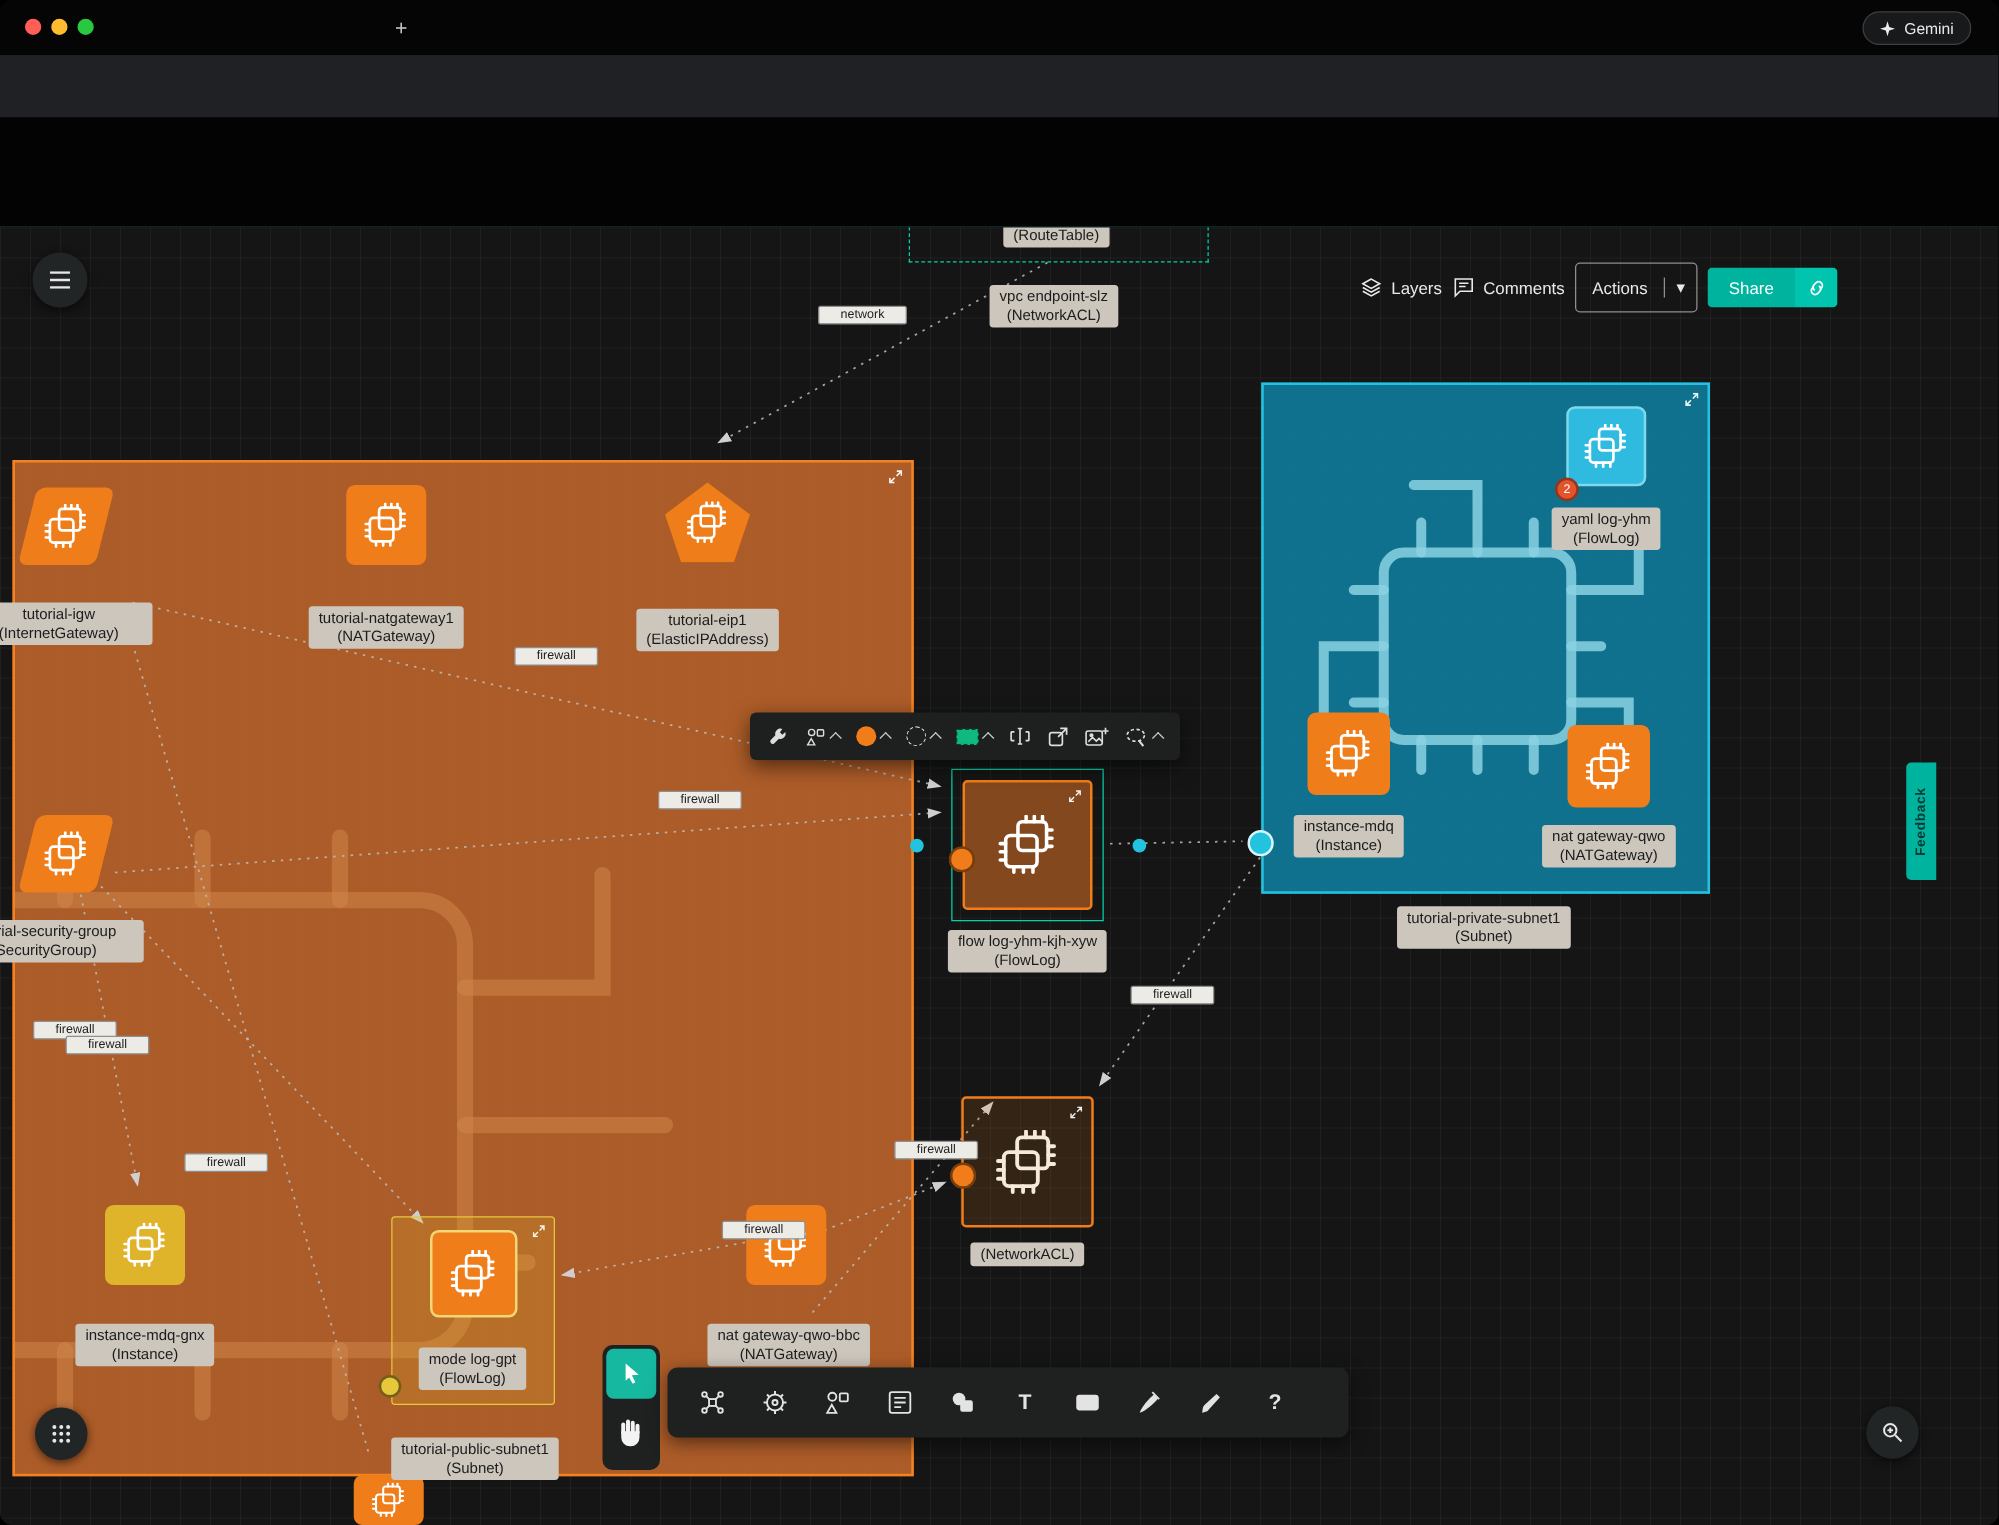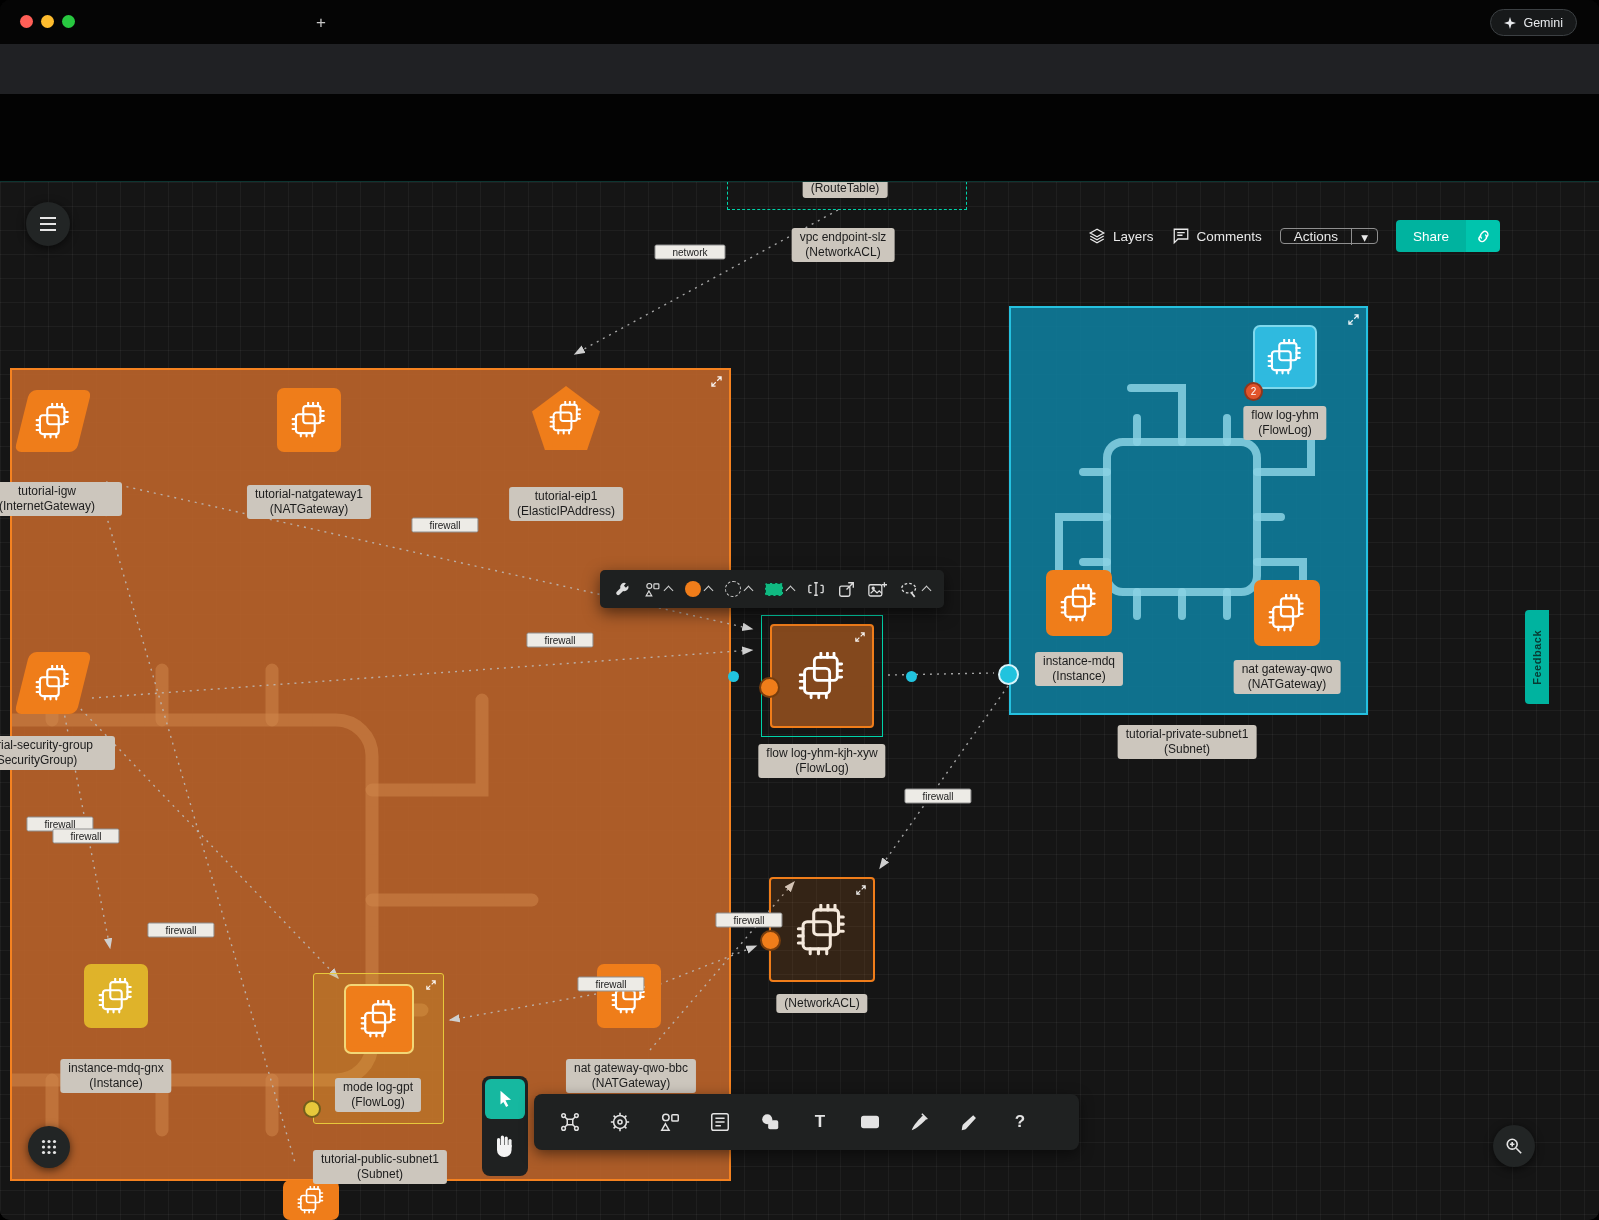--- a/index.html
+++ b/index.html
@@ -36,23 +36,23 @@
 .burger{position:absolute;left:1510px;top:128px;width:22px}
 .burger i{display:block;height:2px;background:#d9d9d9;margin:4px 0;border-radius:1px}
 .modetabs{position:absolute;left:780px;top:151px;height:32px;display:flex;background:#151617;border-radius:4px;overflow:hidden;font-size:13.5px}
 .modetabs .seg{display:flex;align-items:center;gap:8px;padding:0 15px}
 .seg.design{background:#0e2724;color:#fff}
 .seg.operate{color:#767676}
 
 #canvas{position:absolute;top:182px;left:0;width:1599px;height:1038px;background:#151515;overflow:hidden;
 background-image:linear-gradient(rgba(255,255,255,.045) 1px,transparent 1px),linear-gradient(90deg,rgba(255,255,255,.045) 1px,transparent 1px);background-size:24px 24px}
 .circlebtn{position:absolute;border-radius:50%;background:#222525;box-shadow:0 2px 8px rgba(0,0,0,.6);display:flex;align-items:center;justify-content:center;color:#e6e6e6;z-index:9}
-.topctl{position:absolute;left:1088px;top:38px;display:flex;align-items:center;gap:18px;z-index:9;color:#e9e9e9;font-size:13.5px}
+.topctl{position:absolute;left:1088px;top:28px;display:flex;align-items:center;gap:8px;z-index:9;color:#e9e9e9;font-size:13.5px}
 .ctl{display:flex;align-items:center;gap:7px}
-.actions{display:flex;align-items:flex-start;border:1px solid #8f8f8f;border-radius:4px;height:16px}
+.actions{display:flex;align-items:center;border:1px solid #8f8f8f;border-radius:4px;height:40px}
 .actions .main{display:flex;align-items:center;padding:0 13px}
 .actions .car{display:flex;align-items:center;justify-content:center;width:26px;border-left:1px solid #8f8f8f}
 .share{display:flex;align-items:stretch;height:32px;border-radius:4px;overflow:hidden}
 .share .main{background:#00b39f;color:#fff;display:flex;align-items:center;padding:0 17px;font-size:13.5px}
 .share .lnk{background:#00c4ad;width:34px;display:flex;align-items:center;justify-content:center}
 .feedback{position:absolute;left:1525px;top:428px;width:24px;height:94px;background:#00b39f;border-radius:4px 0 0 4px;display:flex;align-items:center;justify-content:center;z-index:9}
 .feedback span{writing-mode:vertical-rl;transform:rotate(180deg);font-size:11px;color:#083a33;font-weight:bold;letter-spacing:.5px}
 
 .subnet{position:absolute;overflow:hidden;z-index:1}
 .subnet.orange{left:10px;top:186px;width:721px;height:813px;background:rgba(184,98,42,.93);border:2px solid #f58220}
@@ -424,21 +424,21 @@
         <span>(NetworkACL)</span>
       </div>
 
   <div class="nicon cyan" style="left:1253px;top:143px;width:64px;height:64px">
         <svg width="36" height="36" color="#fff">
           <use href="#chip"></use>
         </svg>
       </div>
   <div class="hbadge" style="left:1244px;top:200px;width:19px;height:19px;background:#e2542b;color:#fff;font-size:10px;display:flex;align-items:center;justify-content:center;border-color:rgba(0,0,0,.35)">2</div>
   <div class="lbl" style="left:1285px;top:224px">
-        <span>flow log-yhm</span>
+        <span>yaml log-yhm</span>
         <span>(FlowLog)</span>
       </div>
 
   <div class="nicon orange" style="left:1046px;top:388px;width:66px;height:66px">
         <svg width="38" height="38" color="#fff">
           <use href="#chip"></use>
         </svg>
       </div>
   <div class="lbl" style="left:1079px;top:470px">
         <span>instance-mdq</span>

